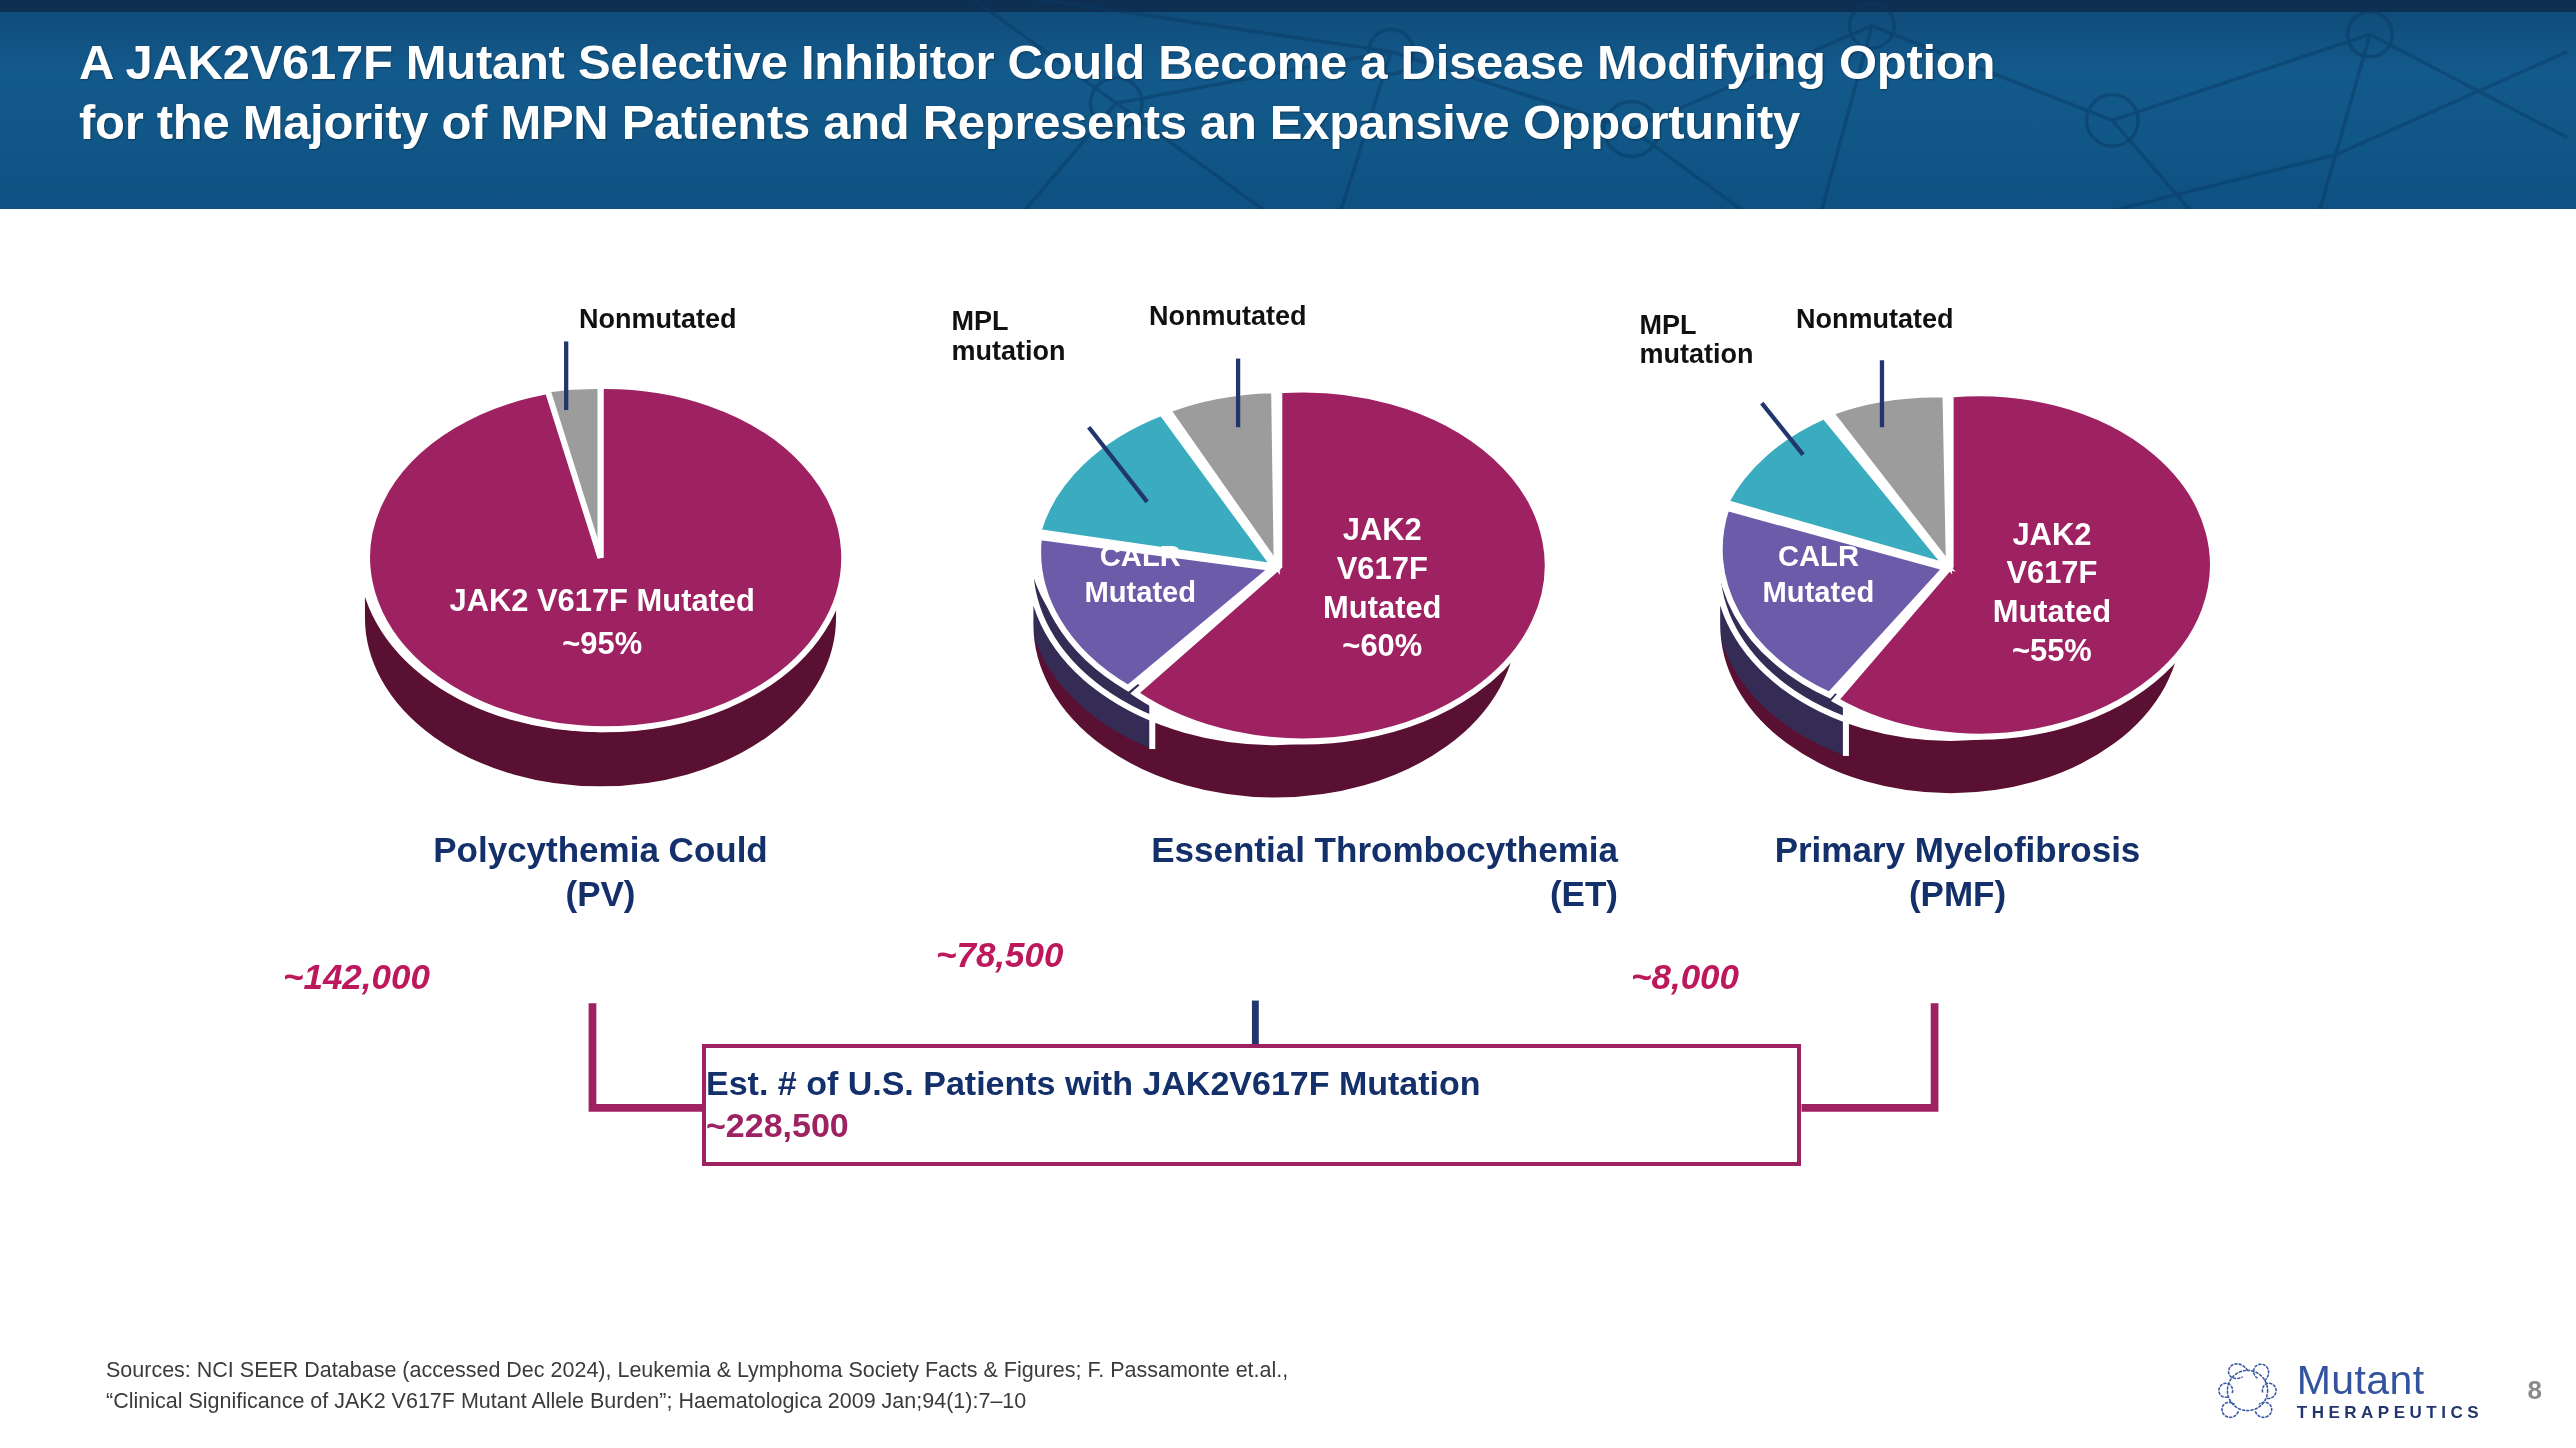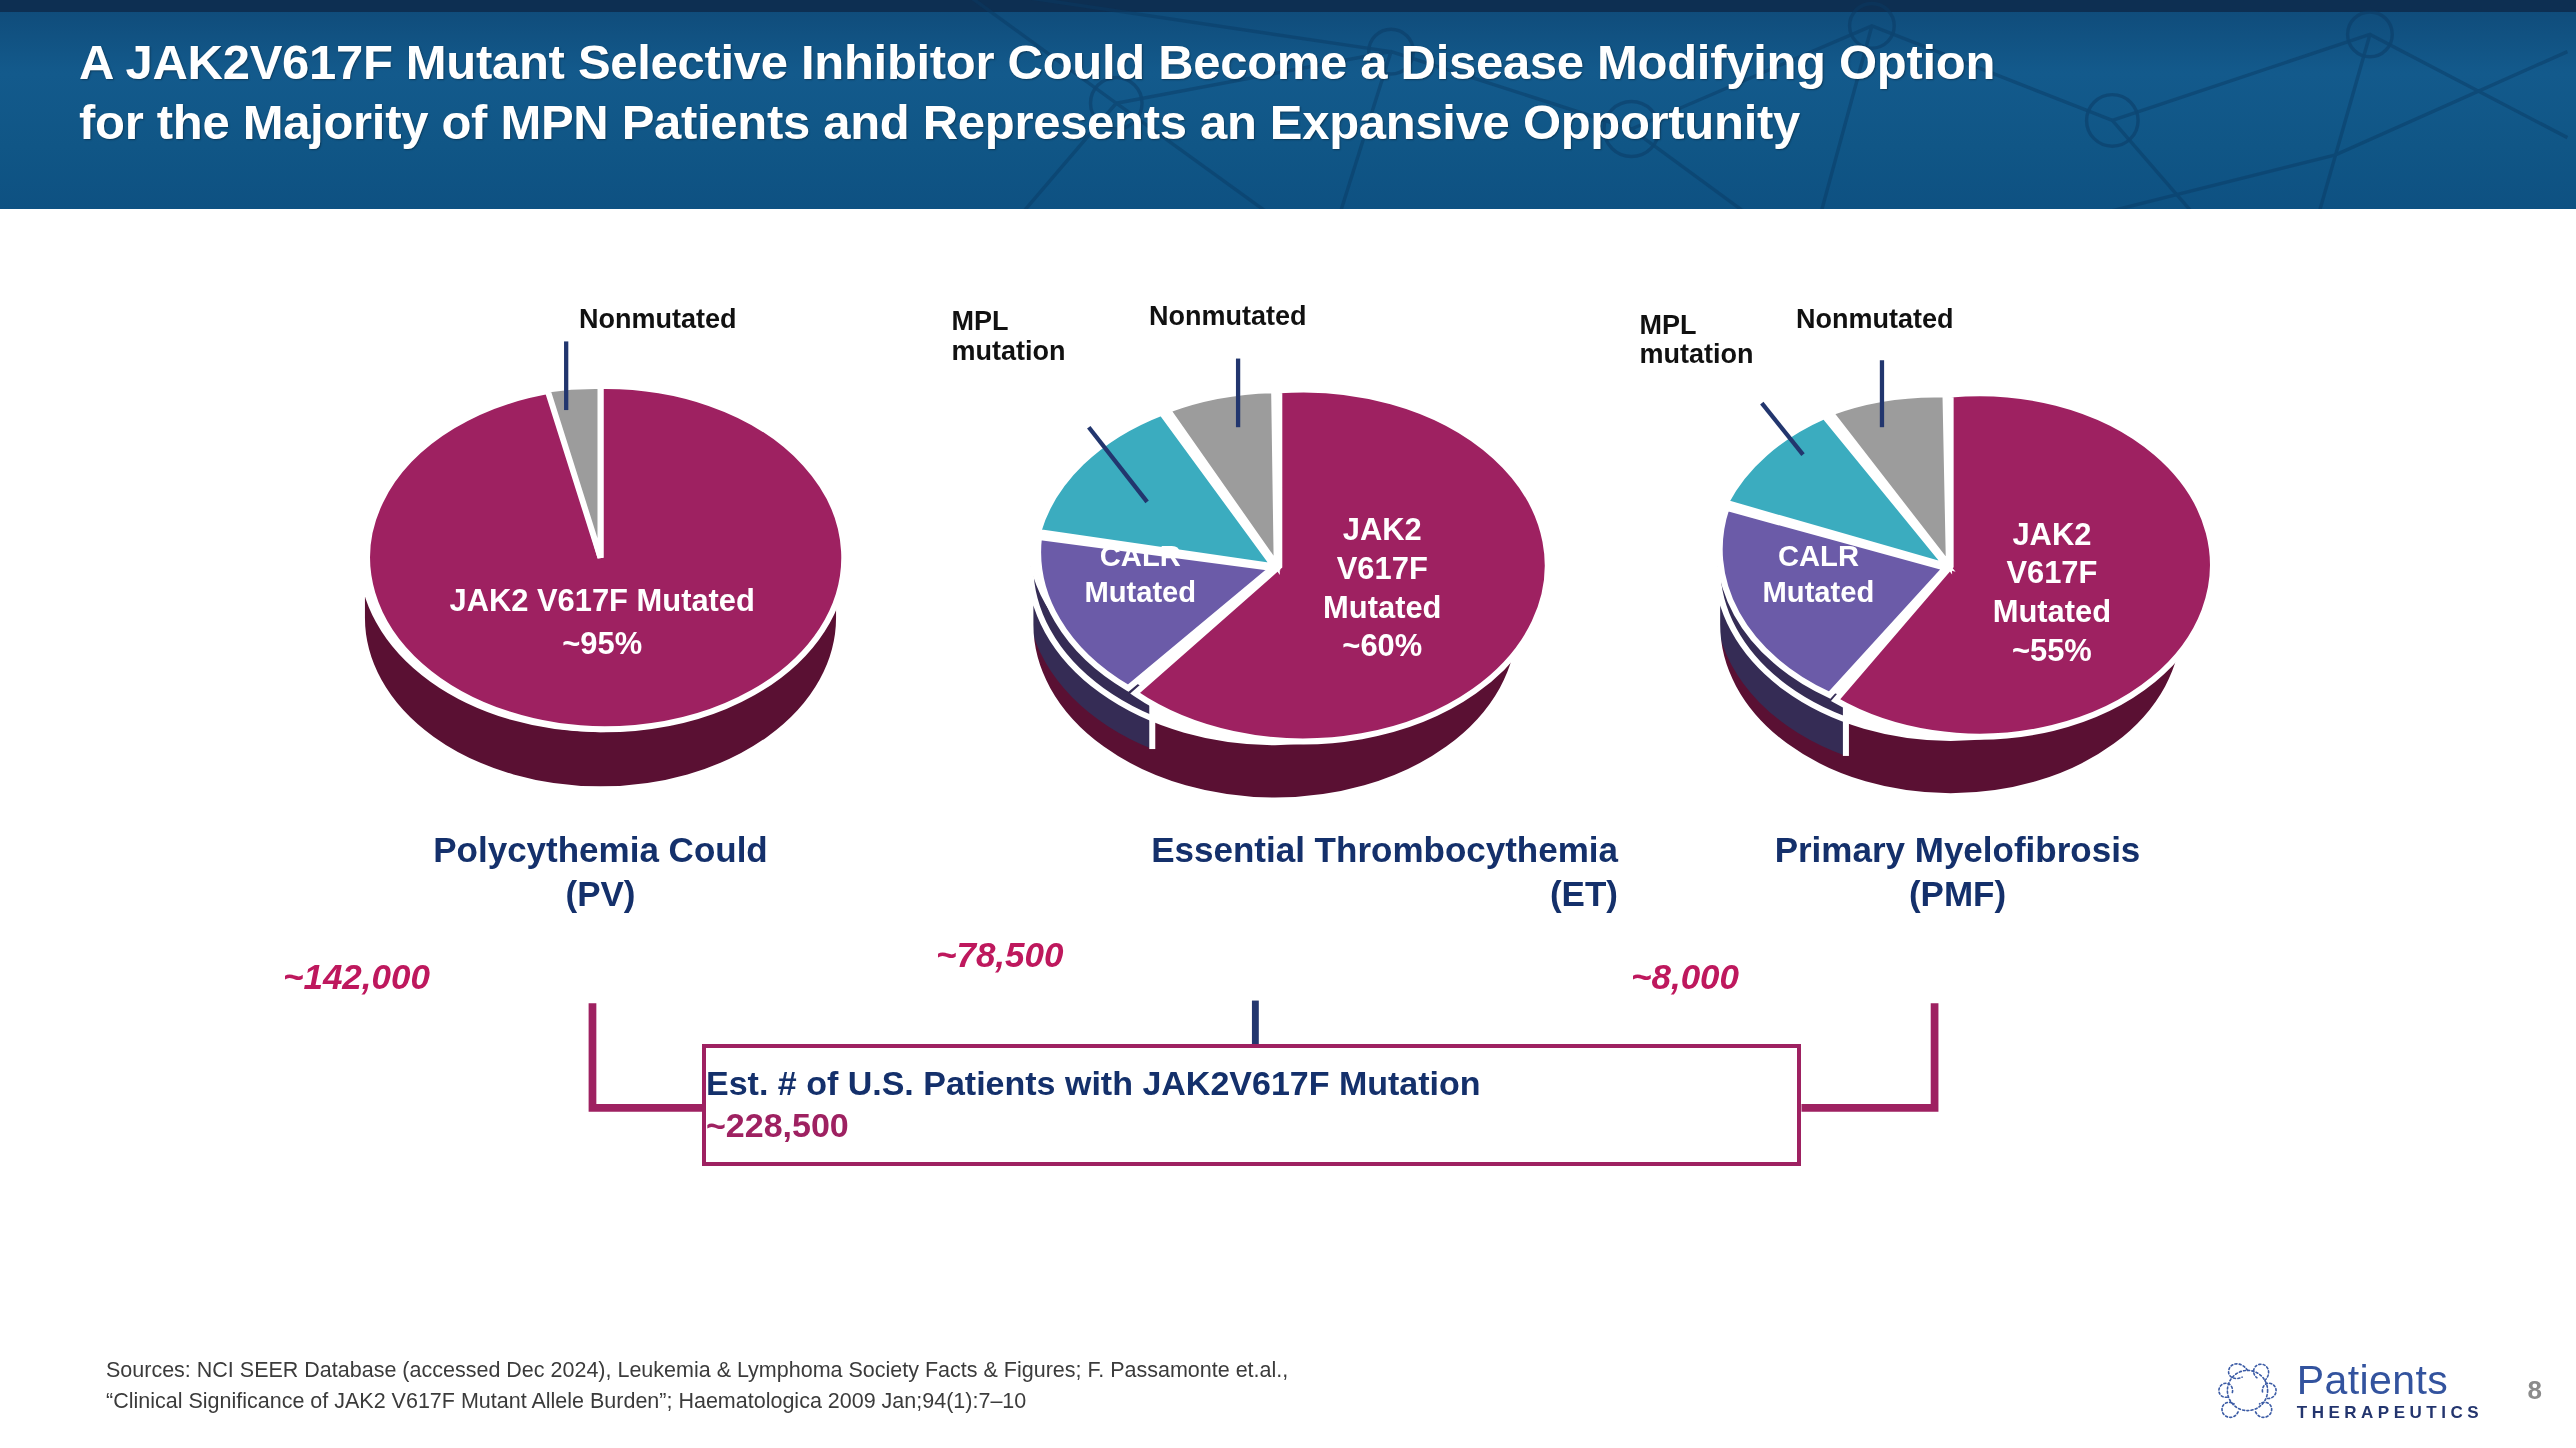--- a/index.html
+++ b/index.html
@@ -293,18 +293,18 @@
       <circle cx="50" cy="50" r="30"></circle>
       <path d="M50 20 C41 6 24 8 22 20 C20 31 33 35 42 30"></path>
       <path d="M76 35 C87 24 80 9 68 11 C57 13 57 26 64 31"></path>
       <path d="M80 62 C94 62 97 45 86 40 C76 36 70 47 73 54"></path>
       <path d="M62 82 C68 95 85 91 86 79 C87 68 74 65 68 70"></path>
       <path d="M36 82 C30 95 13 91 12 79 C11 68 24 65 30 70"></path>
       <path d="M20 60 C6 62 3 45 14 40 C24 36 30 47 27 54"></path>
     </g>
   </svg>
   <div id="logo-text">
-    <div id="logo-name">Patients</div>
+    <div id="logo-name">Mutant</div>
     <div id="logo-sub">THERAPEUTICS</div>
   </div>
   <div id="page-num">8</div>
 </div>
 
 
 </body></html>

